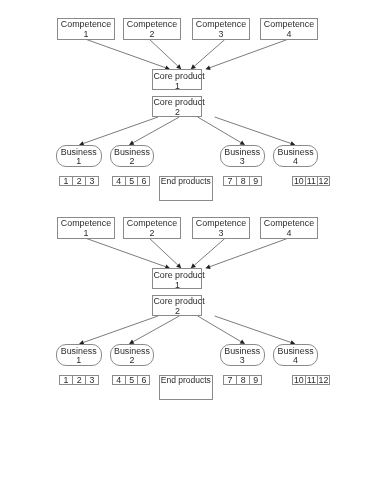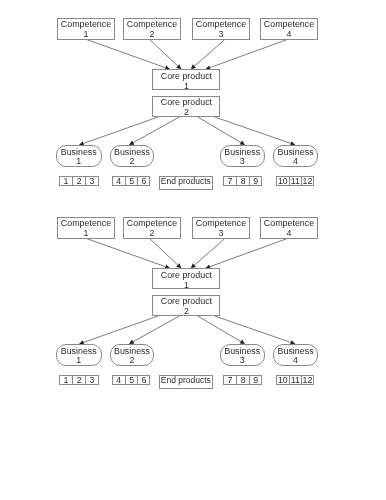--- a/index.html
+++ b/index.html
@@ -17,47 +17,47 @@
   .node .l1,.node .l2{display:block;line-height:9.9px;white-space:nowrap;}
 
   
   .comp{top:17.7px;width:58px;height:22px;}
   .comp-1{left:57px;}
   .comp-2{left:123px;}
   .comp-3{left:192px;}
   .comp-4{left:260px;}
 
   
-  .core{left:152.4px;width:68px;}
+  .core{left:152.4px;width:50px;}
   .core-1{top:69.3px;height:20.7px;}
   .core-2{top:95.6px;height:21.4px;}
 
   
   .biz{top:145px;height:22px;border-radius:10px;}
   .biz-1{left:56px;width:45.5px;}
   .biz-2{left:110px;width:44px;}
   .biz-3{left:220px;width:44.5px;}
   .biz-4{left:273.2px;width:44.8px;}
 
   
   .numrow{position:absolute;display:flex;top:176px;z-index:2;}
   .numrow-1{left:58.7px;}
   .numrow-2{left:111.9px;}
   .numrow-3{left:223px;}
-  .numrow-4{left:276px;justify-content:center;}
+  .numrow-4{left:292px;justify-content:center;}
   .cell{box-sizing:border-box;border:1px solid #8a8a8a;border-right:none;background:#ffffff;
         font-size:8.8px;line-height:9.6px;text-align:center;color:#2b2b2b;height:10px;}
   .cell:last-child{border-right:1px solid #8a8a8a;}
   .numrow-1 .cell{width:13.3px;}
   .numrow-2 .cell{width:12.8px;}
   .numrow-3 .cell{width:13.1px;}
   .numrow-4 .cell{width:12.6px;}
 
   .epbox{position:absolute;box-sizing:border-box;border:1px solid #8a8a8a;background:#ffffff;
-         font-size:8.5px;line-height:9.6px;text-align:center;color:#2b2b2b;height:14px;
+         font-size:8.5px;line-height:9.6px;text-align:center;color:#2b2b2b;height:25px;
          top:176px;left:158.8px;width:54px;white-space:nowrap;z-index:2;}
 
   svg.links{position:absolute;left:0;top:0;width:386px;height:190px;z-index:1;}
   svg.links line{stroke:#646464;stroke-width:0.85;fill:none;}
   svg.links polygon{fill:#1f1f1f;stroke:none;}
 </style>
 </head>
 <body>
 
 <div id="page">

